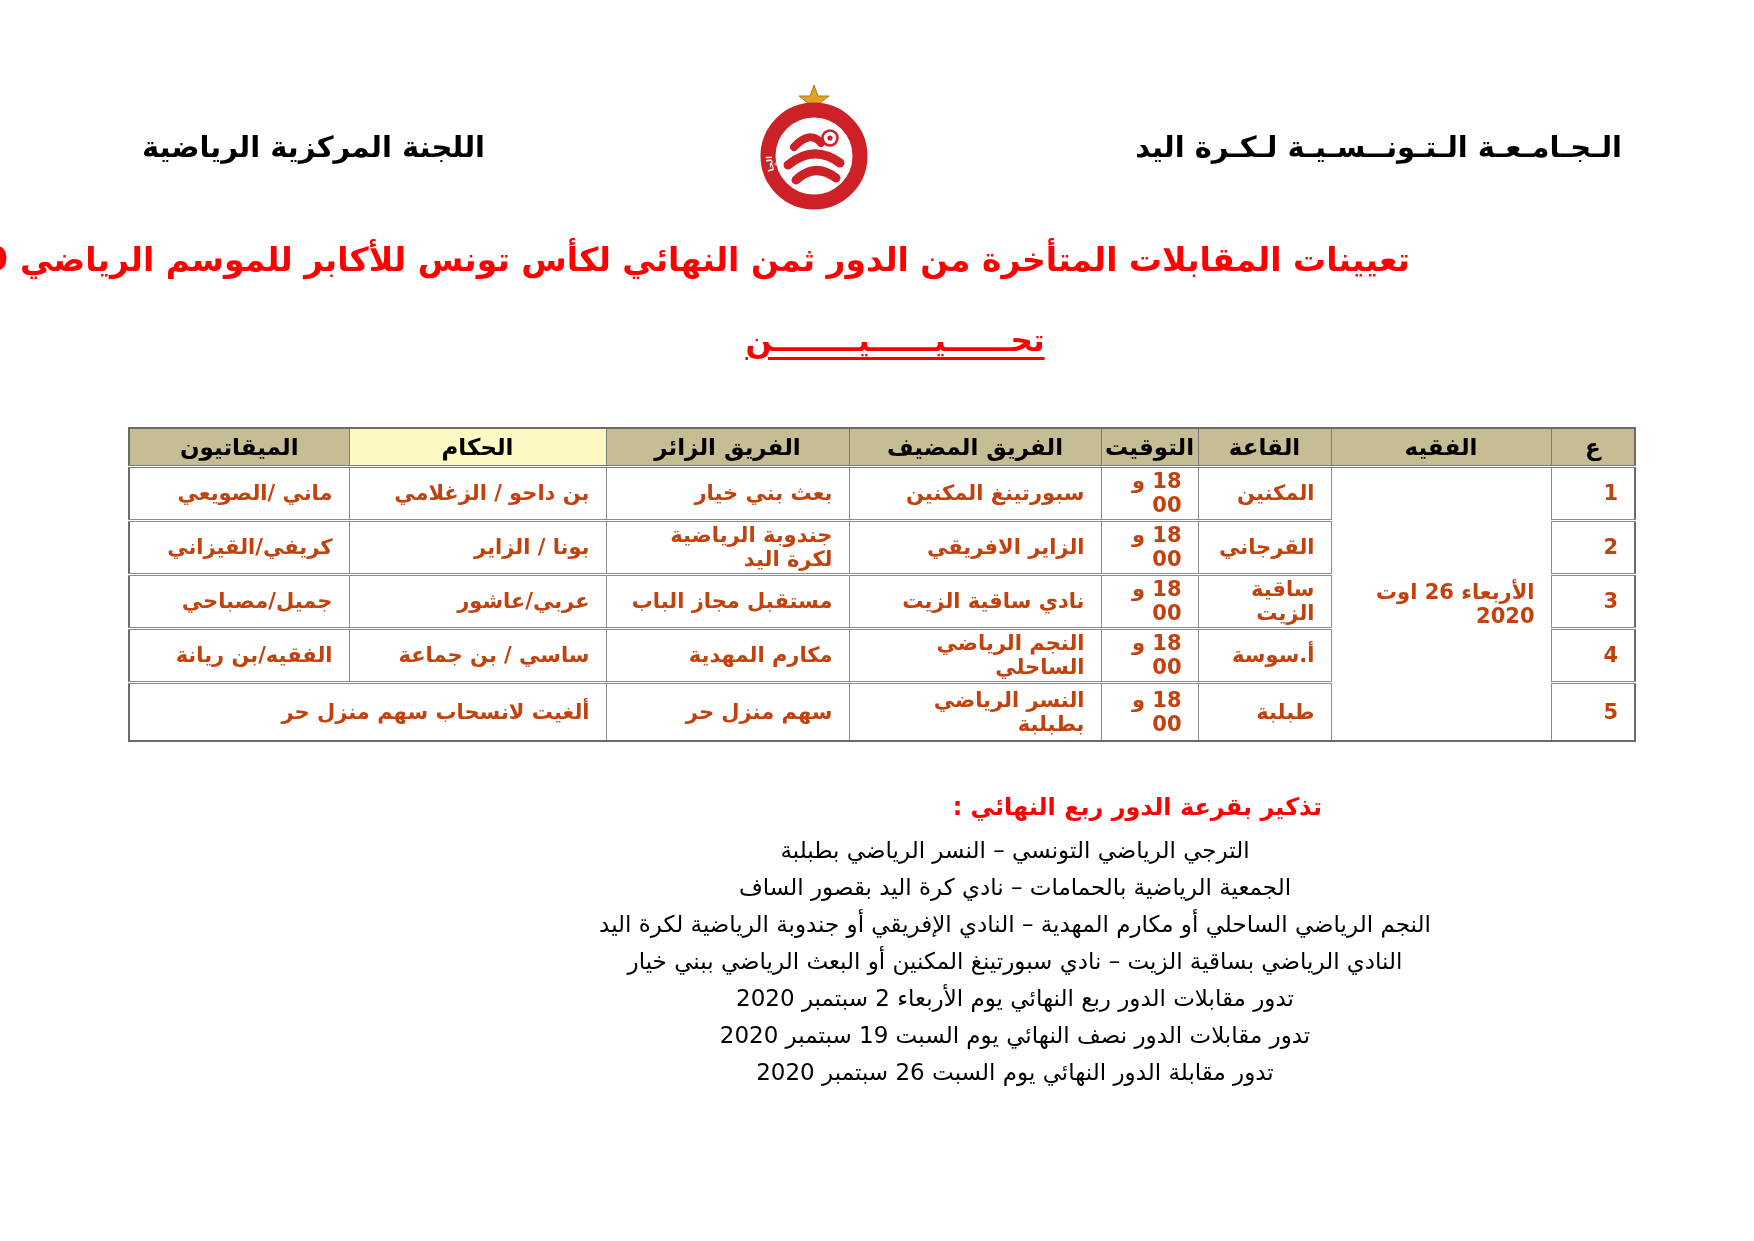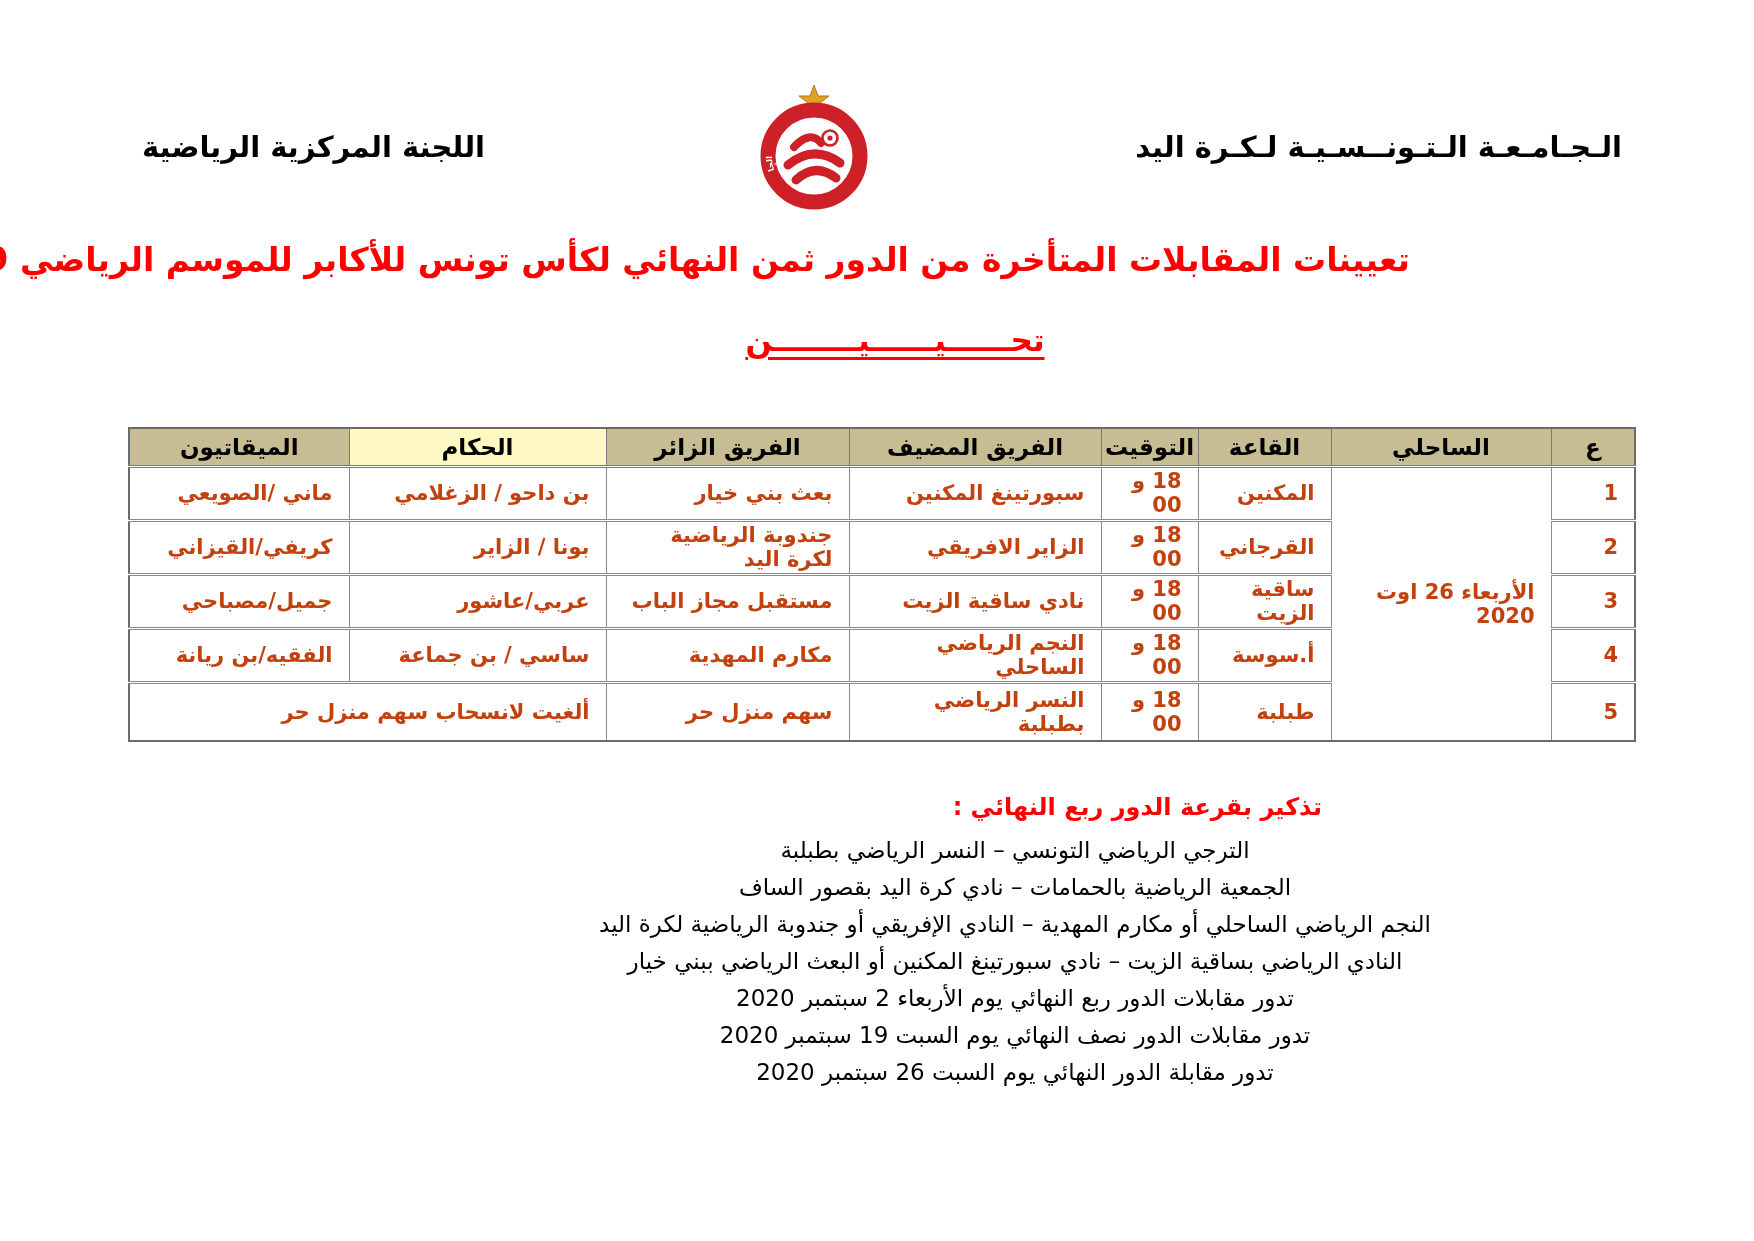--- a/index.html
+++ b/index.html
@@ -88,21 +88,21 @@
       <col style="width:133px">
       <col style="width:97px">
     <col style="width:252px">
       <col style="width:243px">
       <col style="width:257px">
       <col style="width:220px">
   </colgroup>
   <thead>
     <tr style="height:38px">
       <th style="background:#C6BD94">ع</th>
-      <th style="background:#C6BD94">الساحلي</th>
+      <th style="background:#C6BD94">الفقيه</th>
       <th style="background:#C6BD94">القاعة</th>
       <th style="background:#C6BD94">التوقيت</th>
       <th style="background:#C6BD94">الفريق المضيف</th>
       <th style="background:#C6BD94">الفريق الزائر</th>
       <th style="background:#fef9c3">الحكام</th>
       <th style="background:#C6BD94">الميقاتيون</th>
     </tr>
   </thead>
   <tbody>
     <tr style="height:54px">

